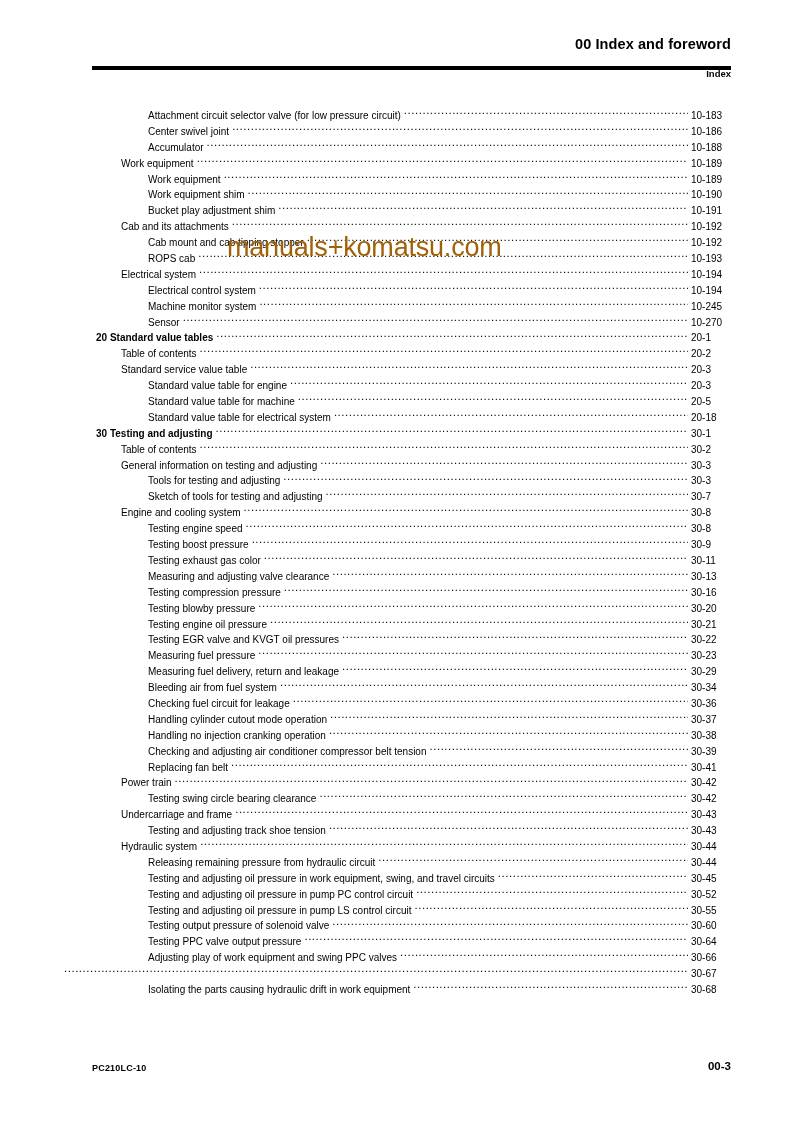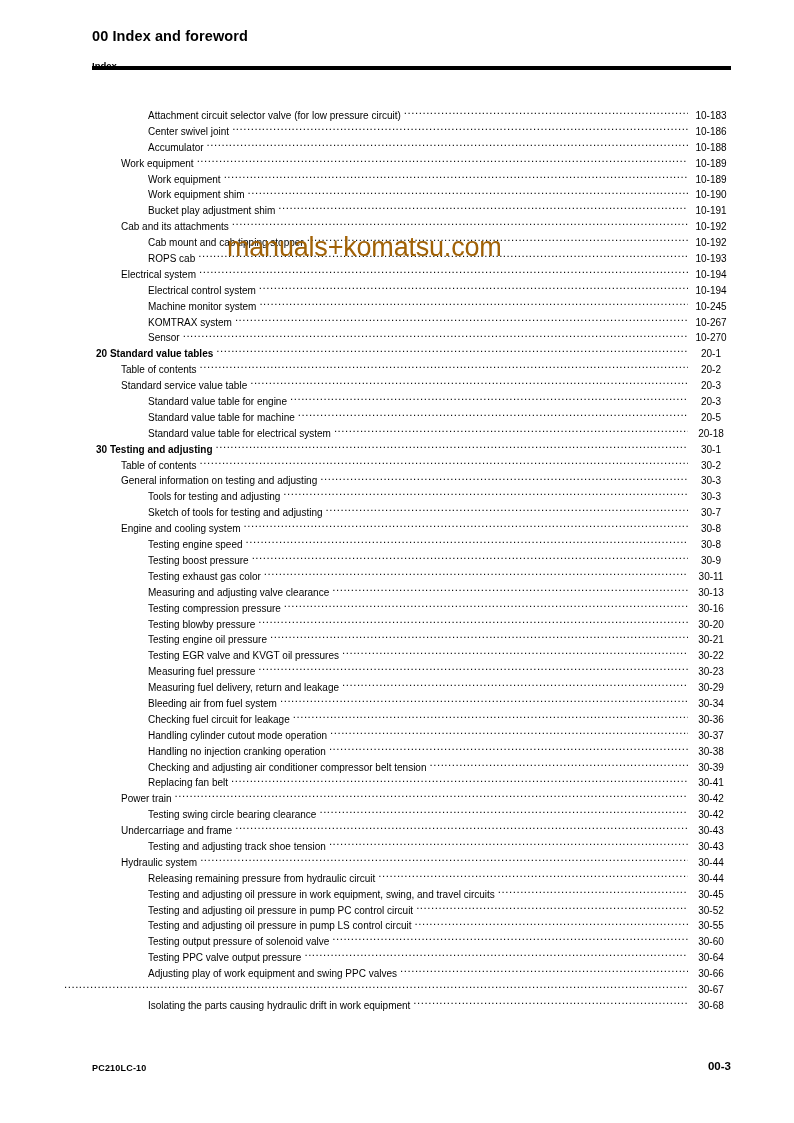--- a/index.html
+++ b/index.html
@@ -22,22 +22,23 @@
     position: absolute;
     inset: 0;
     width: 794px;
     height: 1123px;
   }
 
   
   .header {
     position: absolute;
     left: 92px;
-    top: 28px;
+    top: 36px;
     width: 639px;
+    text-align: right;
   }
   .header-title {
     font-size: 14.5px;
     font-weight: bold;
     letter-spacing: 0.1px;
     line-height: 17px;
     white-space: nowrap;
   }
   .header-sub {
     font-size: 9.5px;
@@ -87,21 +88,21 @@
     position: absolute;
     left: 0;
     bottom: 0;
     font-size: 11.4px;
     letter-spacing: 0.55px;
     white-space: nowrap;
     color: #000;
   }
   .toc-page {
     flex: 0 0 auto;
-    text-align: center;
+    text-align: left;
     min-width: 40px;
     padding-left: 2px;
   }
 
   
   .lvl0 .toc-label { padding-left: 33px; font-weight: bold; }
   .lvl1 .toc-label { padding-left: 58px; }
   .lvl2 .toc-label { padding-left: 85px; }
 
   
@@ -209,25 +210,20 @@
         <span class="toc-label">Electrical control system</span>
         <span class="toc-dots"></span>
         <span class="toc-page">10-194</span>
       </div>
       <div class="toc-row lvl2">
         <span class="toc-label">Machine monitor system</span>
         <span class="toc-dots"></span>
         <span class="toc-page">10-245</span>
       </div>
       <div class="toc-row lvl2">
-        <span class="toc-label">KOMTRAX system</span>
-        <span class="toc-dots"></span>
-        <span class="toc-page">10-267</span>
-      </div>
-      <div class="toc-row lvl2">
         <span class="toc-label">Sensor</span>
         <span class="toc-dots"></span>
         <span class="toc-page">10-270</span>
       </div>
       <div class="toc-row lvl0">
         <span class="toc-label">20 Standard value tables</span>
         <span class="toc-dots"></span>
         <span class="toc-page">20-1</span>
       </div>
       <div class="toc-row lvl1">

